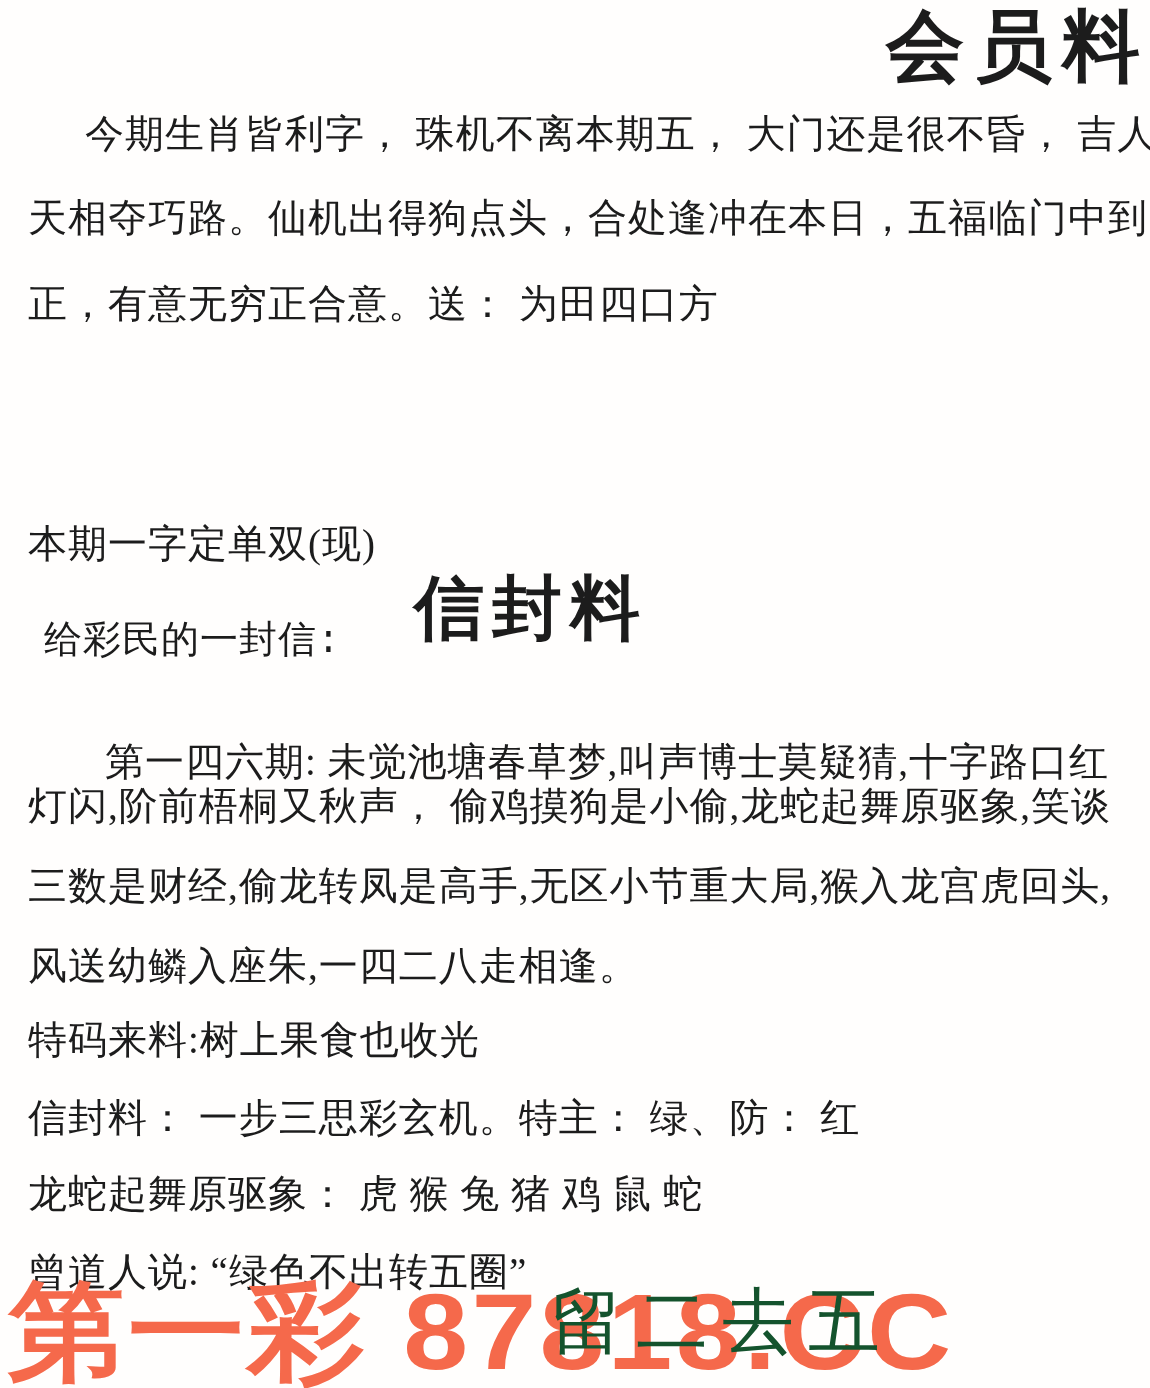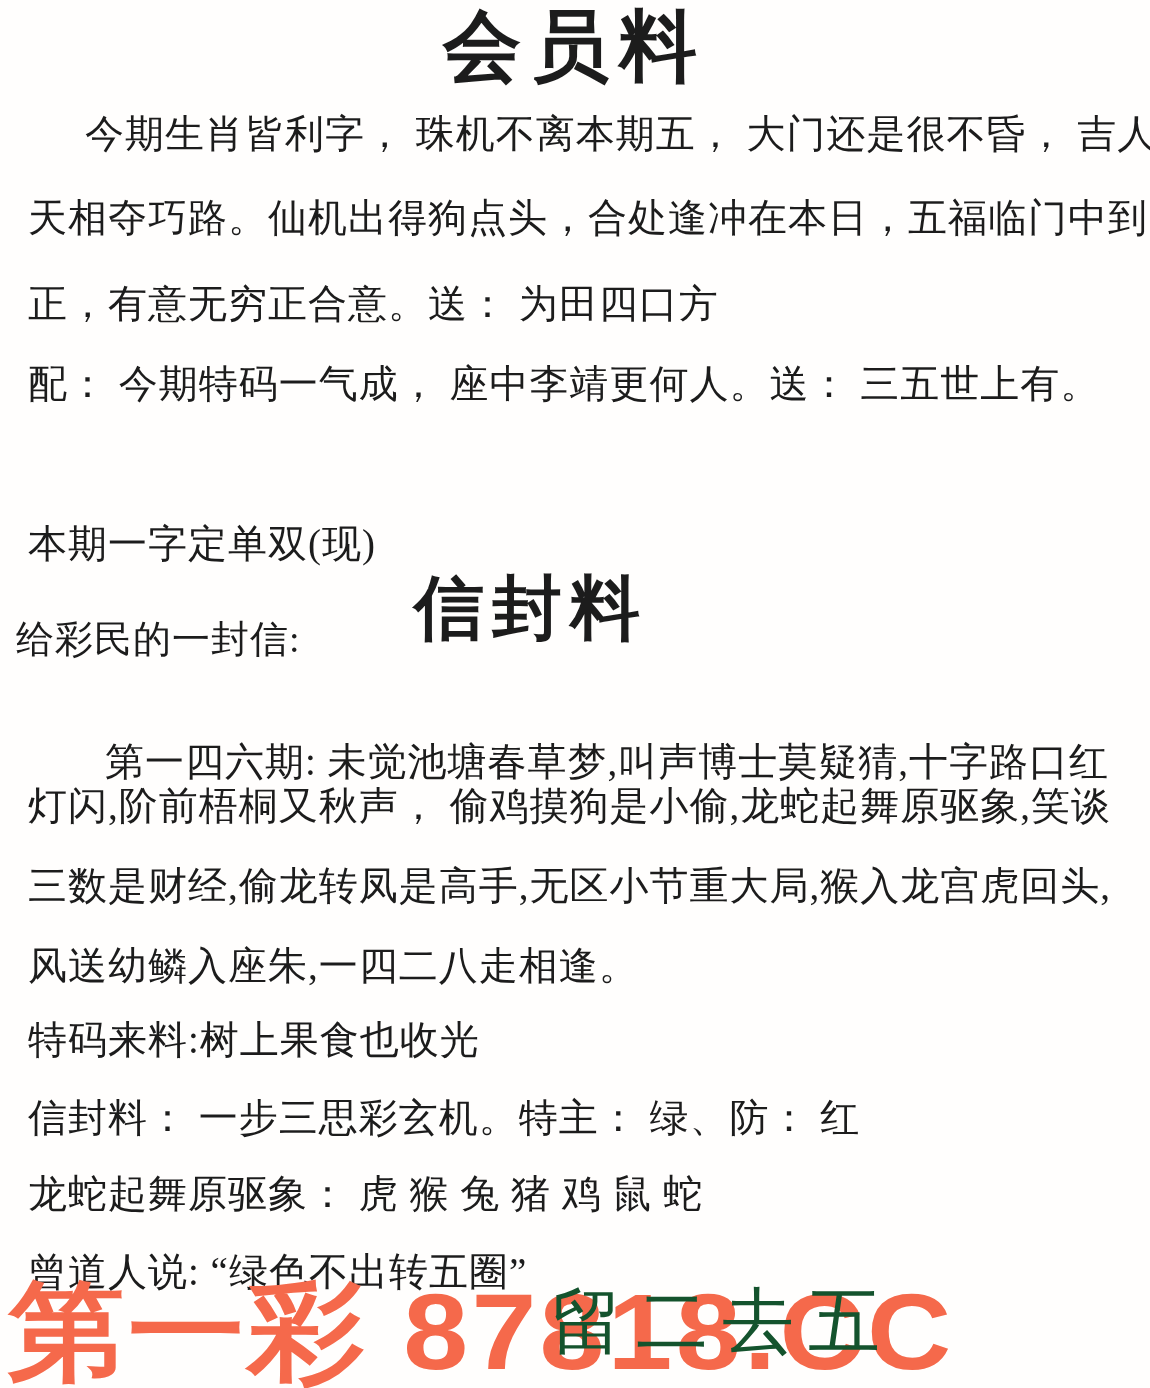--- a/index.html
+++ b/index.html
@@ -27,45 +27,47 @@
     width: 100%;
     text-align: center;
     font-weight: 700;
     line-height: 1;
     white-space: nowrap;
   }
   .member-title {
     top: 8px;
     font-size: 78px;
     letter-spacing: 10px;
+    text-align: right;
   }
   .envelope-title {
     top: 574px;
     font-size: 70px;
     letter-spacing: 8px;
     transform: translateX(-44px);
   }
   
   .ln {
     position: absolute;
     left: 28px;
     font-size: 39px;
     line-height: 1.25;
     white-space: nowrap;
     letter-spacing: 1px;
   }
   .indent-a { left: 85px; }
   .indent-b { left: 105px; margin-top: 38px; }
   .intro-label {
     position: absolute;
-    left: 16px;
+    left: 44px;
     top: 614px;
     font-size: 38px;
     white-space: nowrap;
     letter-spacing: 1px;
+    font-family: Liberation Mono, monospace;
   }
   
   .footer {
     position: absolute;
     left: 0;
     top: 1270px;
     width: 1150px;
     height: 118px;
     text-align: right;
   }
@@ -98,21 +100,20 @@
 </head>
 <body style="color: rgb(28, 28, 28);">
 
 <div class="doc" style="background: rgb(255, 254, 253);">
 
   <div class="h1 member-title">会员料</div>
 
   <div class="ln indent-a" style="top:110px">今期生肖皆利字， 珠机不离本期五， 大门还是很不昏， 吉人</div>
   <div class="ln" style="top:194px">天相夺巧路。仙机出得狗点头，合处逢冲在本日，五福临门中到</div>
   <div class="ln" style="top:280px">正，有意无穷正合意。送： 为田四口方</div>
-  <div class="ln" style="top:360px">配： 今期特码一气成， 座中李靖更何人。送： 三五世上有。</div>
   <div class="ln" style="top:520px">本期一字定单双(现)</div>
 
   <div class="intro-label">给彩民的一封信:</div>
 
   <div class="h1 envelope-title">信封料</div>
 
   <div class="ln indent-b" style="top:700px">第一四六期: 未觉池塘春草梦,叫声博士莫疑猜,十字路口红</div>
   <div class="ln" style="top:782px">灯闪,阶前梧桐又秋声， 偷鸡摸狗是小偷,龙蛇起舞原驱象,笑谈</div>
   <div class="ln" style="top:862px">三数是财经,偷龙转凤是高手,无区小节重大局,猴入龙宫虎回头,</div>
   <div class="ln" style="top:942px">风送幼鳞入座朱,一四二八走相逢。</div>

